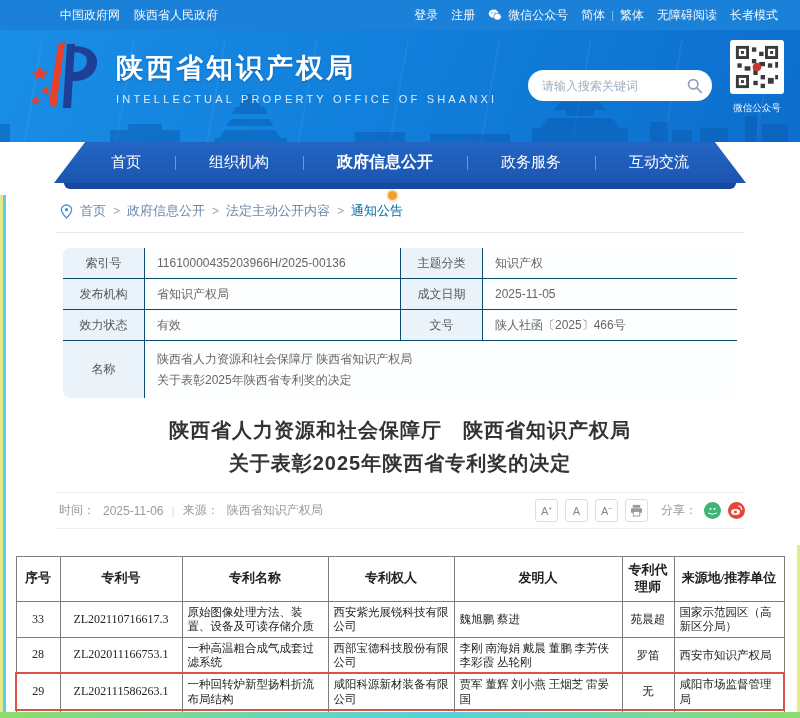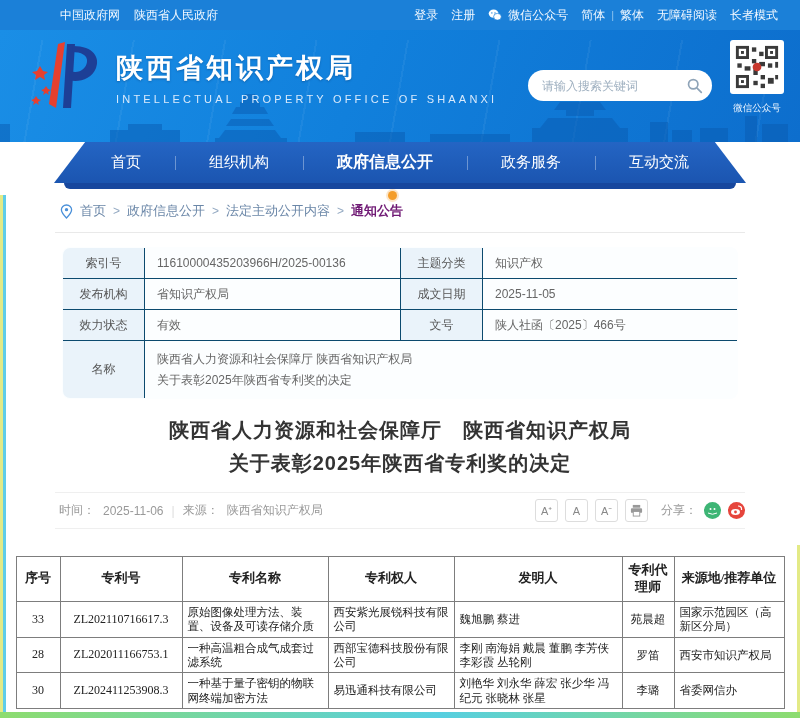--- a/index.html
+++ b/index.html
@@ -50,21 +50,21 @@
   .nav-understrip { width:672px; margin:0 auto; height:6px; background:#17479e;
             border-radius:0 0 10px 10px; }
   .nav-dot { position:absolute; left:388px; top:49px; width:9px; height:9px; border-radius:50%;
             background:#f49d2a; box-shadow:0 0 0 2px rgba(244,157,42,.25); }
 
   
   .breadcrumb { display:flex; align-items:center; gap:7px; padding:2px 0 10px 60px;
                 font-size:13px; color:#6b87a8; }
   .breadcrumb a { color:#6b87a8; text-decoration:none; cursor:pointer; }
   .breadcrumb .sep { color:#93a9c2; font-size:12px; }
-  .breadcrumb a.current { color:#701a75; font-weight:bold; }
+  .breadcrumb a.current { color:#0369a1; font-weight:normal; }
   .bc-divider { margin:2px 55px 0; border-bottom:1px solid #e9e9e9; }
 
   
   .doc-info { width:676px; margin:14px auto 0; border-collapse:collapse; background:#fcfeff;
               border:1px solid #e0ebf5; border-radius:8px; overflow:hidden; font-size:12px; }
   .doc-info td { border:1px solid #0c4a6e; padding:5px 12px; color:#666; }
   .doc-info td.lbl { width:82px; background:#eaf3fa; color:#555; text-align:center; }
   .doc-info tr { height:31px; }
   .doc-info tr.name-row { height:58px; }
   .doc-info td.multiline { white-space:pre-line; line-height:1.7; }
@@ -348,20 +348,29 @@
       </tr>
       <tr>
         <td class="num">28</td>
         <td class="num">ZL202011166753.1</td>
         <td>一种高温粗合成气成套过滤系统</td>
         <td>西部宝德科技股份有限公司</td>
         <td>李刚 南海娟 戴晨 董鹏 李芳侠 李彩霞 丛轮刚</td>
         <td class="c">罗笛</td>
         <td>西安市知识产权局</td>
       </tr>
+      <tr class="hl">
+        <td class="num">29</td>
+        <td class="num">ZL202111586263.1</td>
+        <td>一种回转炉新型扬料折流布局结构</td>
+        <td>咸阳科源新材装备有限公司</td>
+        <td>贾军 董辉 刘小燕 王烟芝 雷晏国</td>
+        <td class="c">无</td>
+        <td>咸阳市场监督管理局</td>
+      </tr>
       <tr>
         <td class="num">30</td>
         <td class="num">ZL202411253908.3</td>
         <td>一种基于量子密钥的物联网终端加密方法</td>
         <td>易迅通科技有限公司</td>
         <td>刘艳华 刘永华 薛宏 张少华 冯纪元 张晓林 张星</td>
         <td class="c">李璐</td>
         <td>省委网信办</td>
       </tr>
     </tbody>

